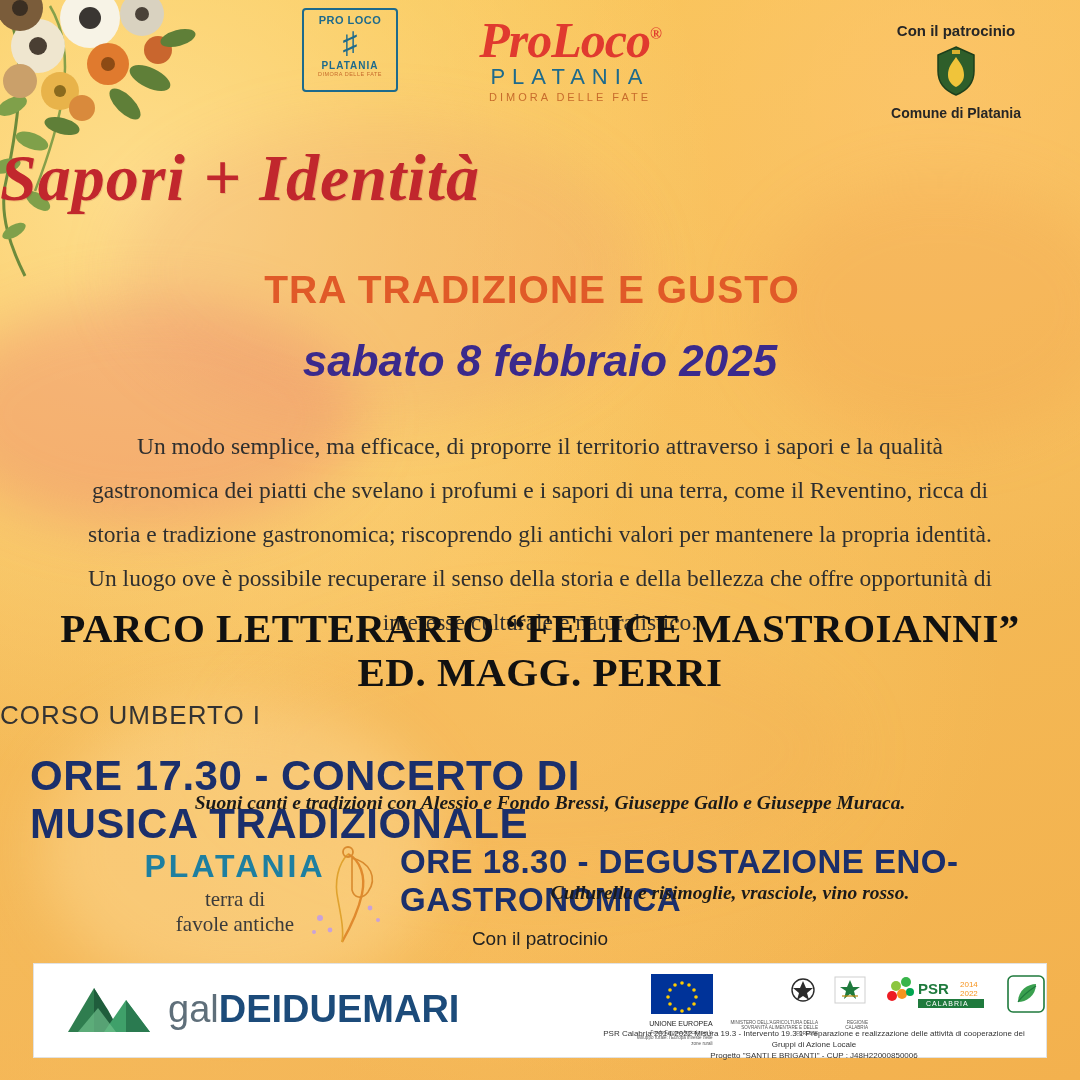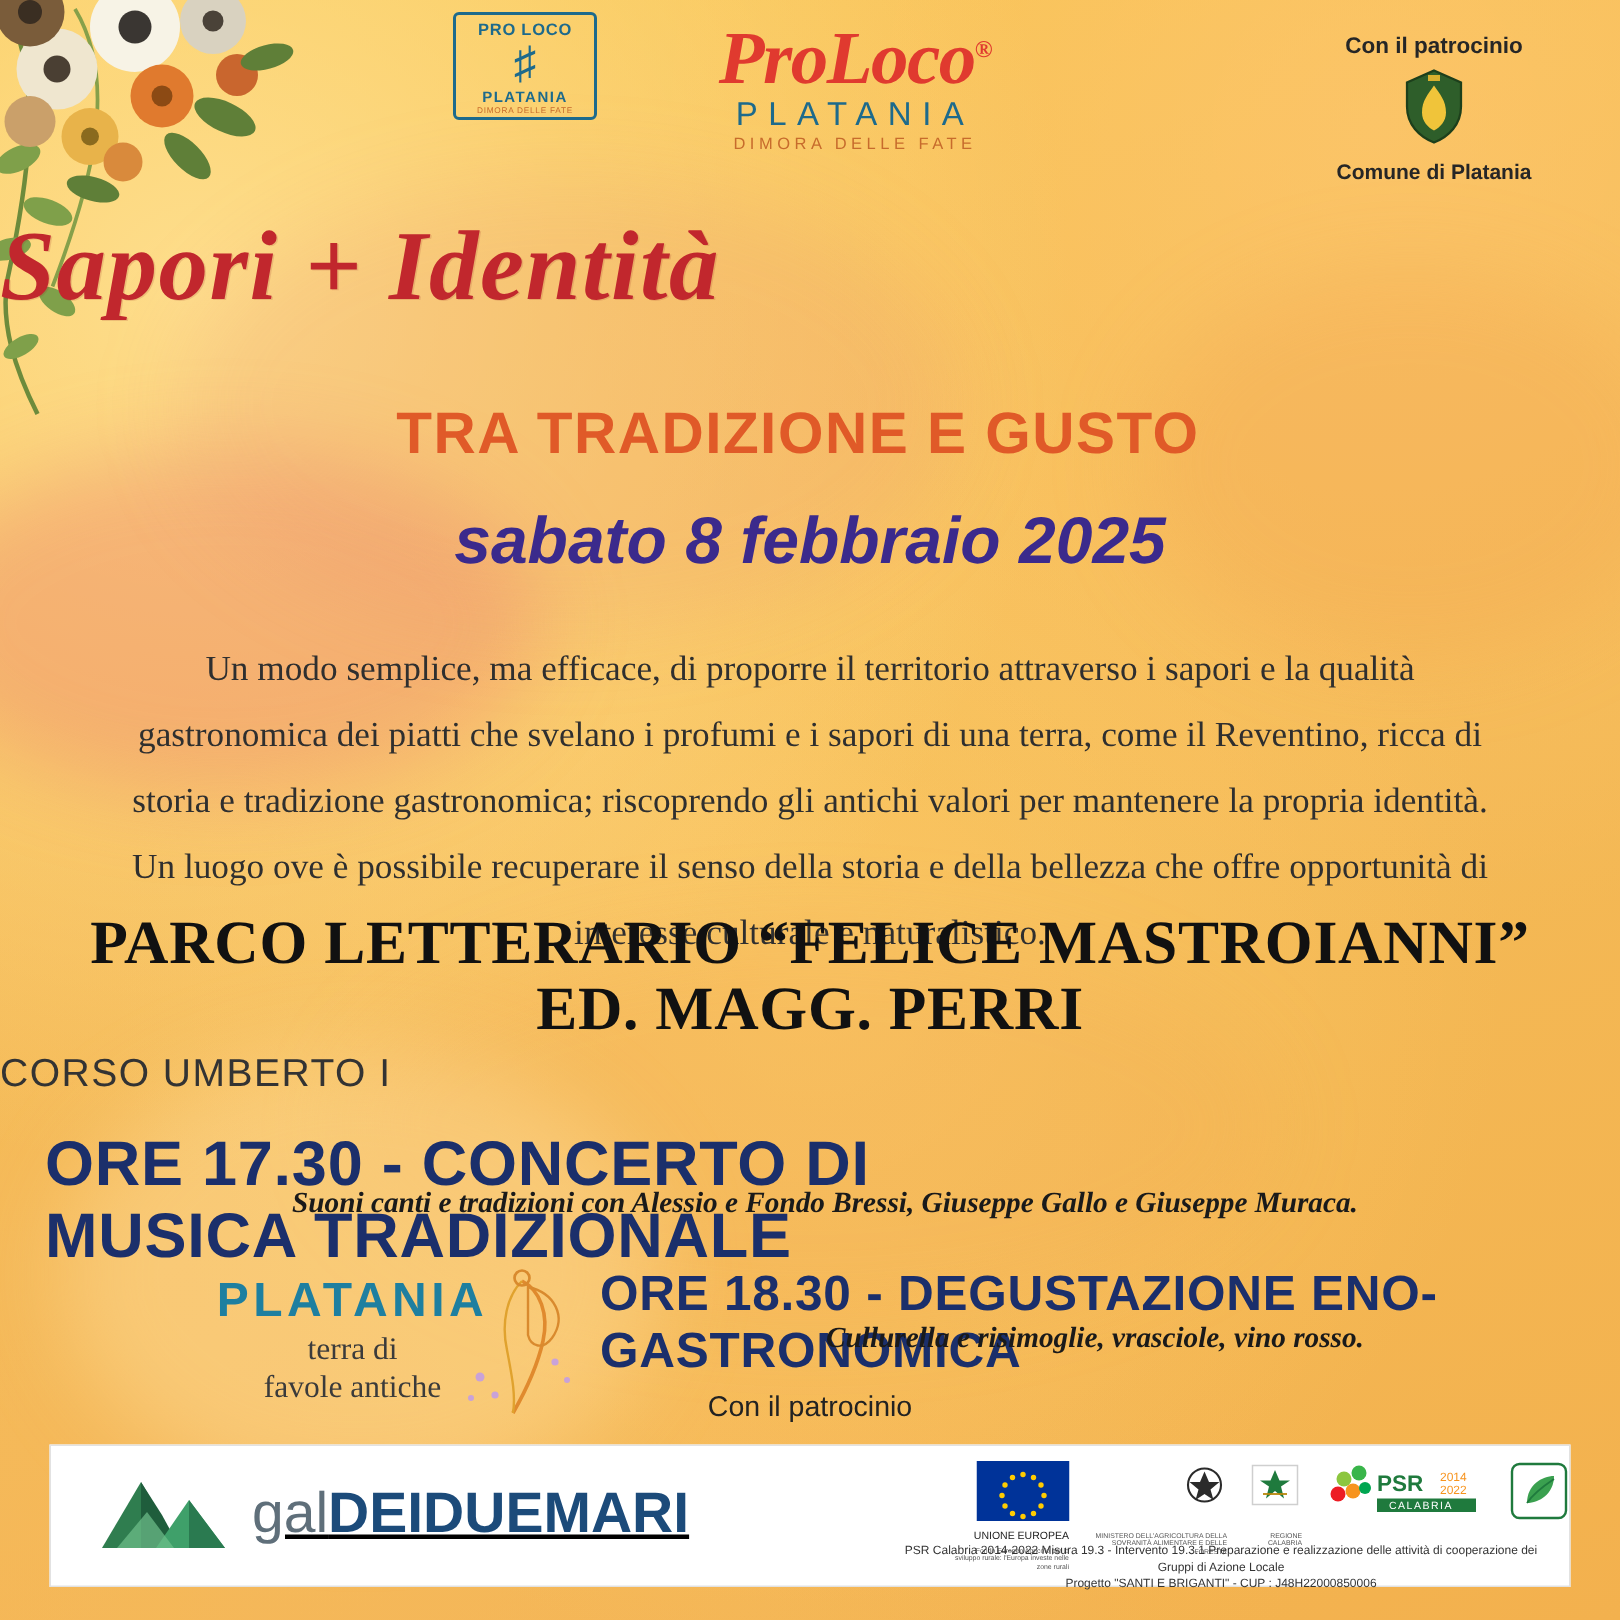--- a/index.html
+++ b/index.html
@@ -67,21 +67,21 @@
     position: absolute;
     top: 0; left: 0;
     width: 1080px;
     height: 140px;
   }
   .proloco-badge {
     position: absolute;
     left: 302px;
     top: 8px;
     width: 96px;
-    height: 72px;
+    height: 84px;
     border: 2px solid #1d6a8c;
     border-radius: 4px;
     text-align: center;
     color: #1d6a8c;
     font-size: 9px;
     line-height: 1.1;
     padding-top: 4px;
     box-sizing: border-box;
     background: rgba(255,255,255,0.0);
   }
@@ -362,21 +362,20 @@
     background: #ffffff;
     border: 1px solid #e2e2e2;
     box-sizing: border-box;
   }
   .gal-logo {
     position: absolute;
     left: 30px;
     top: 14px;
     display: flex;
     align-items: center;
-    text-decoration: underline;
   }
   .gal-logo .gal-mark { width: 92px; height: 62px; }
   .gal-logo .gal-text {
     font-family: "Liberation Sans", sans-serif;
     font-size: 38px;
     letter-spacing: 0px;
     margin-left: 12px;
     color: #1c4b7a;
   }
   .gal-logo .gal-text .light { color: #5f6f7a; font-weight: normal; }

